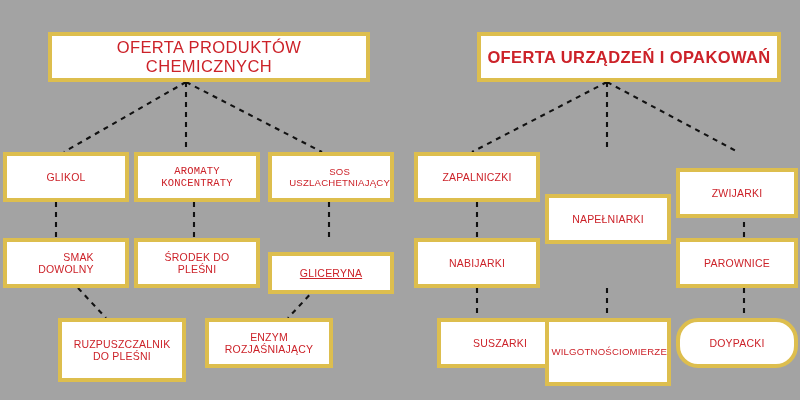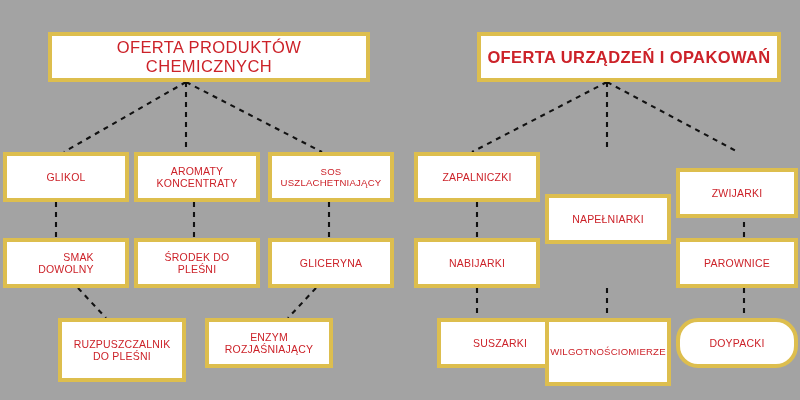--- a/index.html
+++ b/index.html
@@ -40,20 +40,21 @@
   .header-box {
     font-size: 16.5px;
     letter-spacing: 0.4px;
     border-width: 4px;
   }
   .node-box {
     font-size: 10.5px;
   }
   .node-box.small {
     font-size: 9.6px;
+    justify-content: flex-end;
   }
   svg.links {
     position: absolute;
     left: 0;
     top: 0;
     width: 800px;
     height: 400px;
     z-index: 1;
     pointer-events: none;
   }
@@ -95,38 +96,38 @@
     <line x1="744" y1="288" x2="744" y2="318"></line>
   </svg>
 
   <div class="box header-box" style="left:48px; top:32px; width:322px; height:50px;">
     <span class="lbl">OFERTA PRODUKTÓW CHEMICZNYCH</span>
   </div>
 
   <div class="box node-box" style="left:3px; top:152px; width:126px; height:50px;text-align:right;">
     <span class="lbl">GLIKOL</span>
   </div>
-  <div class="box node-box" style="left:134px; top:152px; width:126px; height:50px;">
+  <div class="box node-box" style="left:134px; top:152px; width:126px; height:50px;font-family:Liberation Mono, monospace;">
     <span class="lbl">AROMATY
 KONCENTRATY</span>
   </div>
   <div class="box node-box small" style="left:268px; top:152px; width:126px; height:50px;">
     <span class="lbl">SOS
 USZLACHETNIAJĄCY</span>
   </div>
 
   <div class="box node-box" style="left:3px; top:238px; width:126px; height:50px;text-align:right;">
     <span class="lbl">SMAK
 DOWOLNY</span>
   </div>
   <div class="box node-box" style="left:134px; top:238px; width:126px; height:50px;">
     <span class="lbl">ŚRODEK DO
 PLEŚNI</span>
   </div>
-  <div class="box node-box" style="left:268px; top:238px; width:126px; height:50px;">
+  <div class="box node-box" style="left:268px; top:252px; width:126px; height:42px;text-decoration:underline;">
     <span class="lbl">GLICERYNA</span>
   </div>
 
   <div class="box node-box" style="left:58px; top:318px; width:128px; height:64px;">
     <span class="lbl">RUZPUSZCZALNIK
 DO PLEŚNI</span>
   </div>
   <div class="box node-box" style="left:205px; top:318px; width:128px; height:50px;">
     <span class="lbl">ENZYM
 ROZJAŚNIAJĄCY</span>

